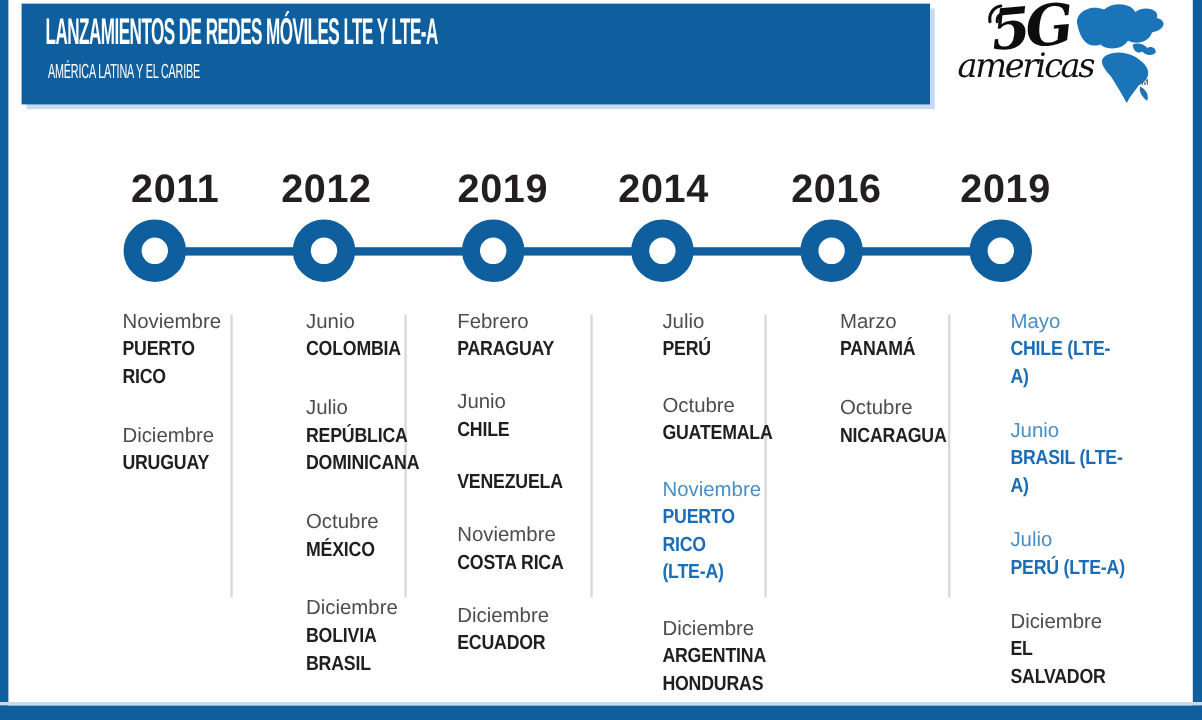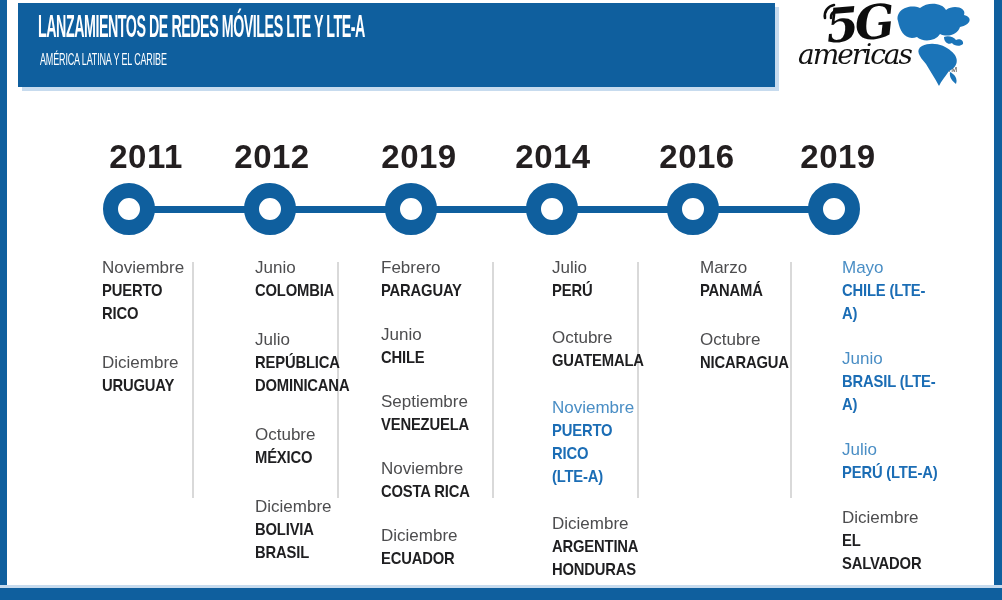--- a/index.html
+++ b/index.html
@@ -156,21 +156,20 @@
       <div class="month">Febrero</div>
       <div class="country">PARAGUAY</div>
     </div>
 
     <div class="entry">
       <div class="month">Junio</div>
       <div class="country">CHILE</div>
     </div>
 
     <div class="entry">
-      <div class="month">Septiembre</div>
       <div class="country">VENEZUELA</div>
     </div>
 
     <div class="entry">
       <div class="month">Noviembre</div>
       <div class="country">COSTA RICA</div>
     </div>
 
     <div class="entry">
       <div class="month">Diciembre</div>

